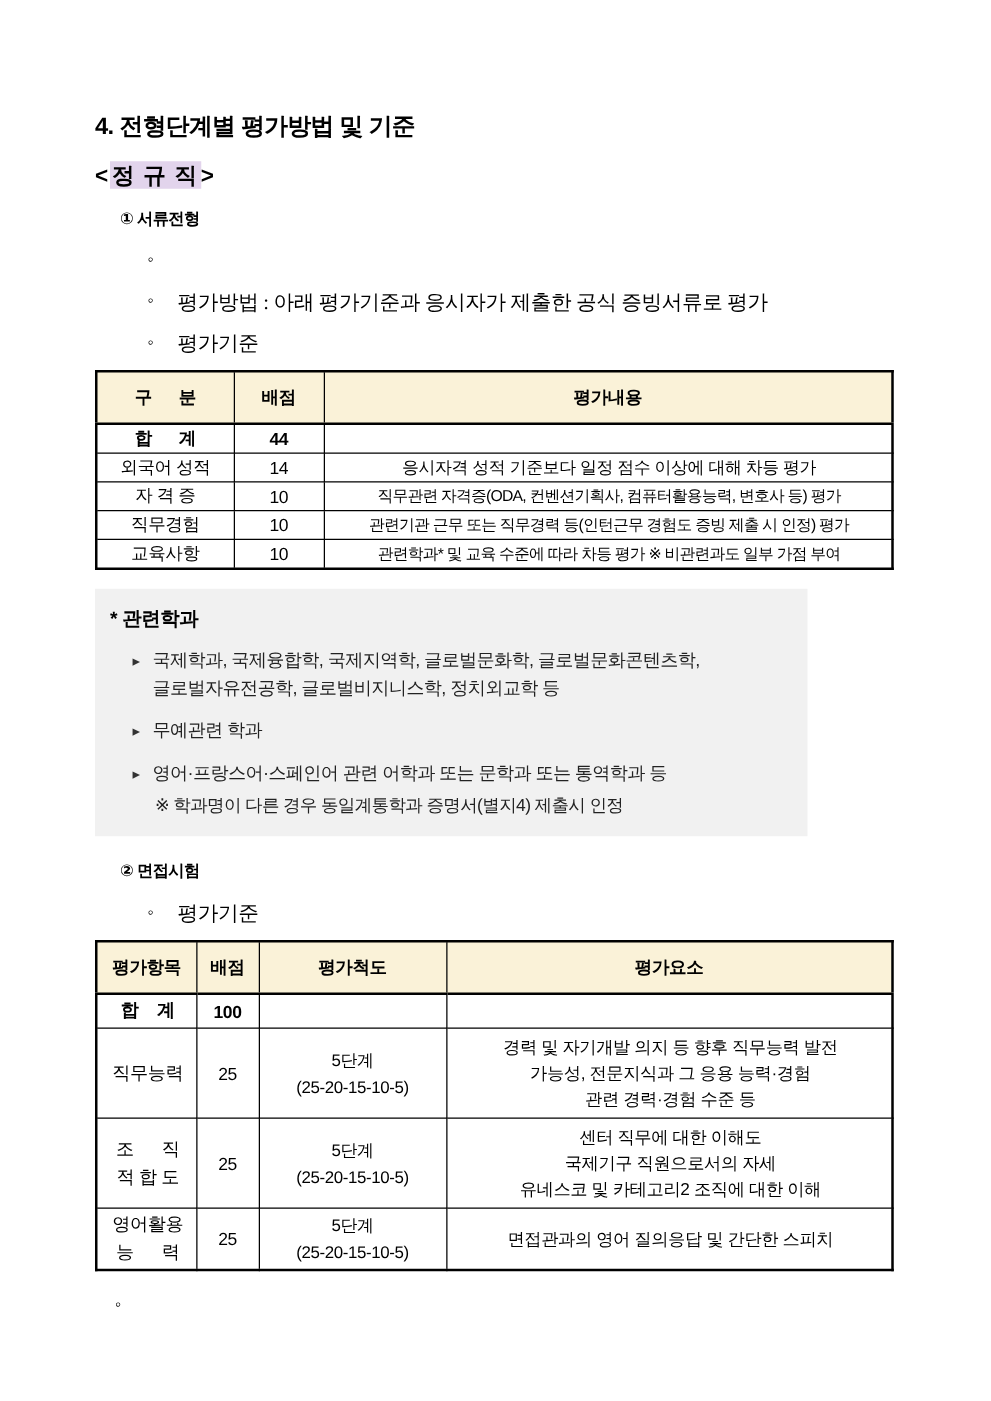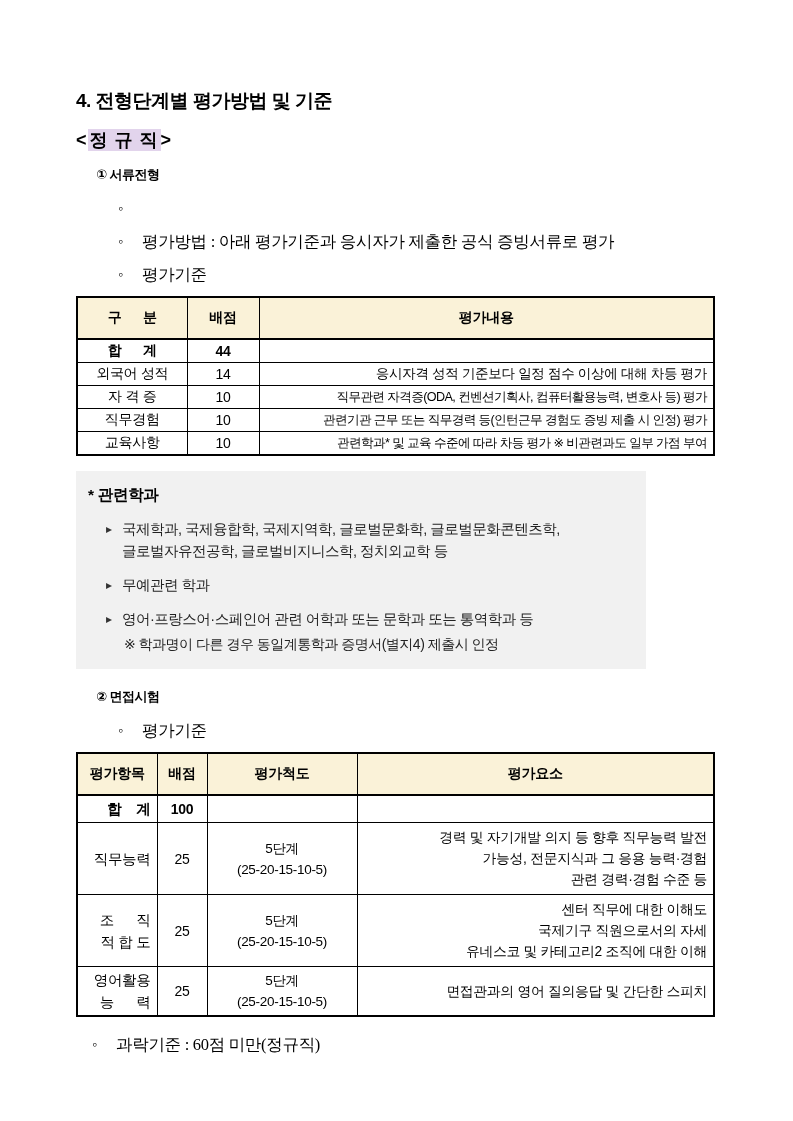--- a/index.html
+++ b/index.html
@@ -51,21 +51,21 @@
     width: 637px; border: 2px solid #000;
     font-size: 14px;
   }
   th, td { border: 1px solid #000; padding: 2px 6px; vertical-align: middle; }
   thead th {
     background: #faf2d8; font-weight: 800; text-align: center;
     border-bottom: 2px solid #000; white-space: pre-wrap;
     height: 42px; letter-spacing: -0.3px;
   }
   td.center { text-align: center; white-space: pre-wrap; letter-spacing: -0.3px; }
-  td.left { text-align: right; white-space: pre-wrap; letter-spacing: -0.3px; }
+  td.left { text-align: center; white-space: pre-wrap; letter-spacing: -0.3px; }
   tr.bold-row td { font-weight: 800; }
 
   
   .table1 { margin-top: 3px; }
   .table1 tr { height: 23px; }
   .table1 td.content { padding-left: 8px; font-size: 13.5px; line-height: 18px; }
   .table1 tr.condensed td.content { font-size: 12.6px; letter-spacing: -0.6px; }
 
   
   .graybox {
@@ -243,16 +243,15 @@
         <td class="center">25</td>
         <td class="center scale-cell">5단계
 (25-20-15-10-5)</td>
         <td class="left elements-cell">면접관과의 영어 질의응답 및 간단한 스피치</td>
       </tr>
     </tbody>
   </table>
 
   <div class="bullet-line footer-bullet">
     <span class="marker">◦</span>
-    <span class="btext">과락기준 : 60점 미만(정규직)</span>
   </div>
 
 </div>
 
 </body></html>

